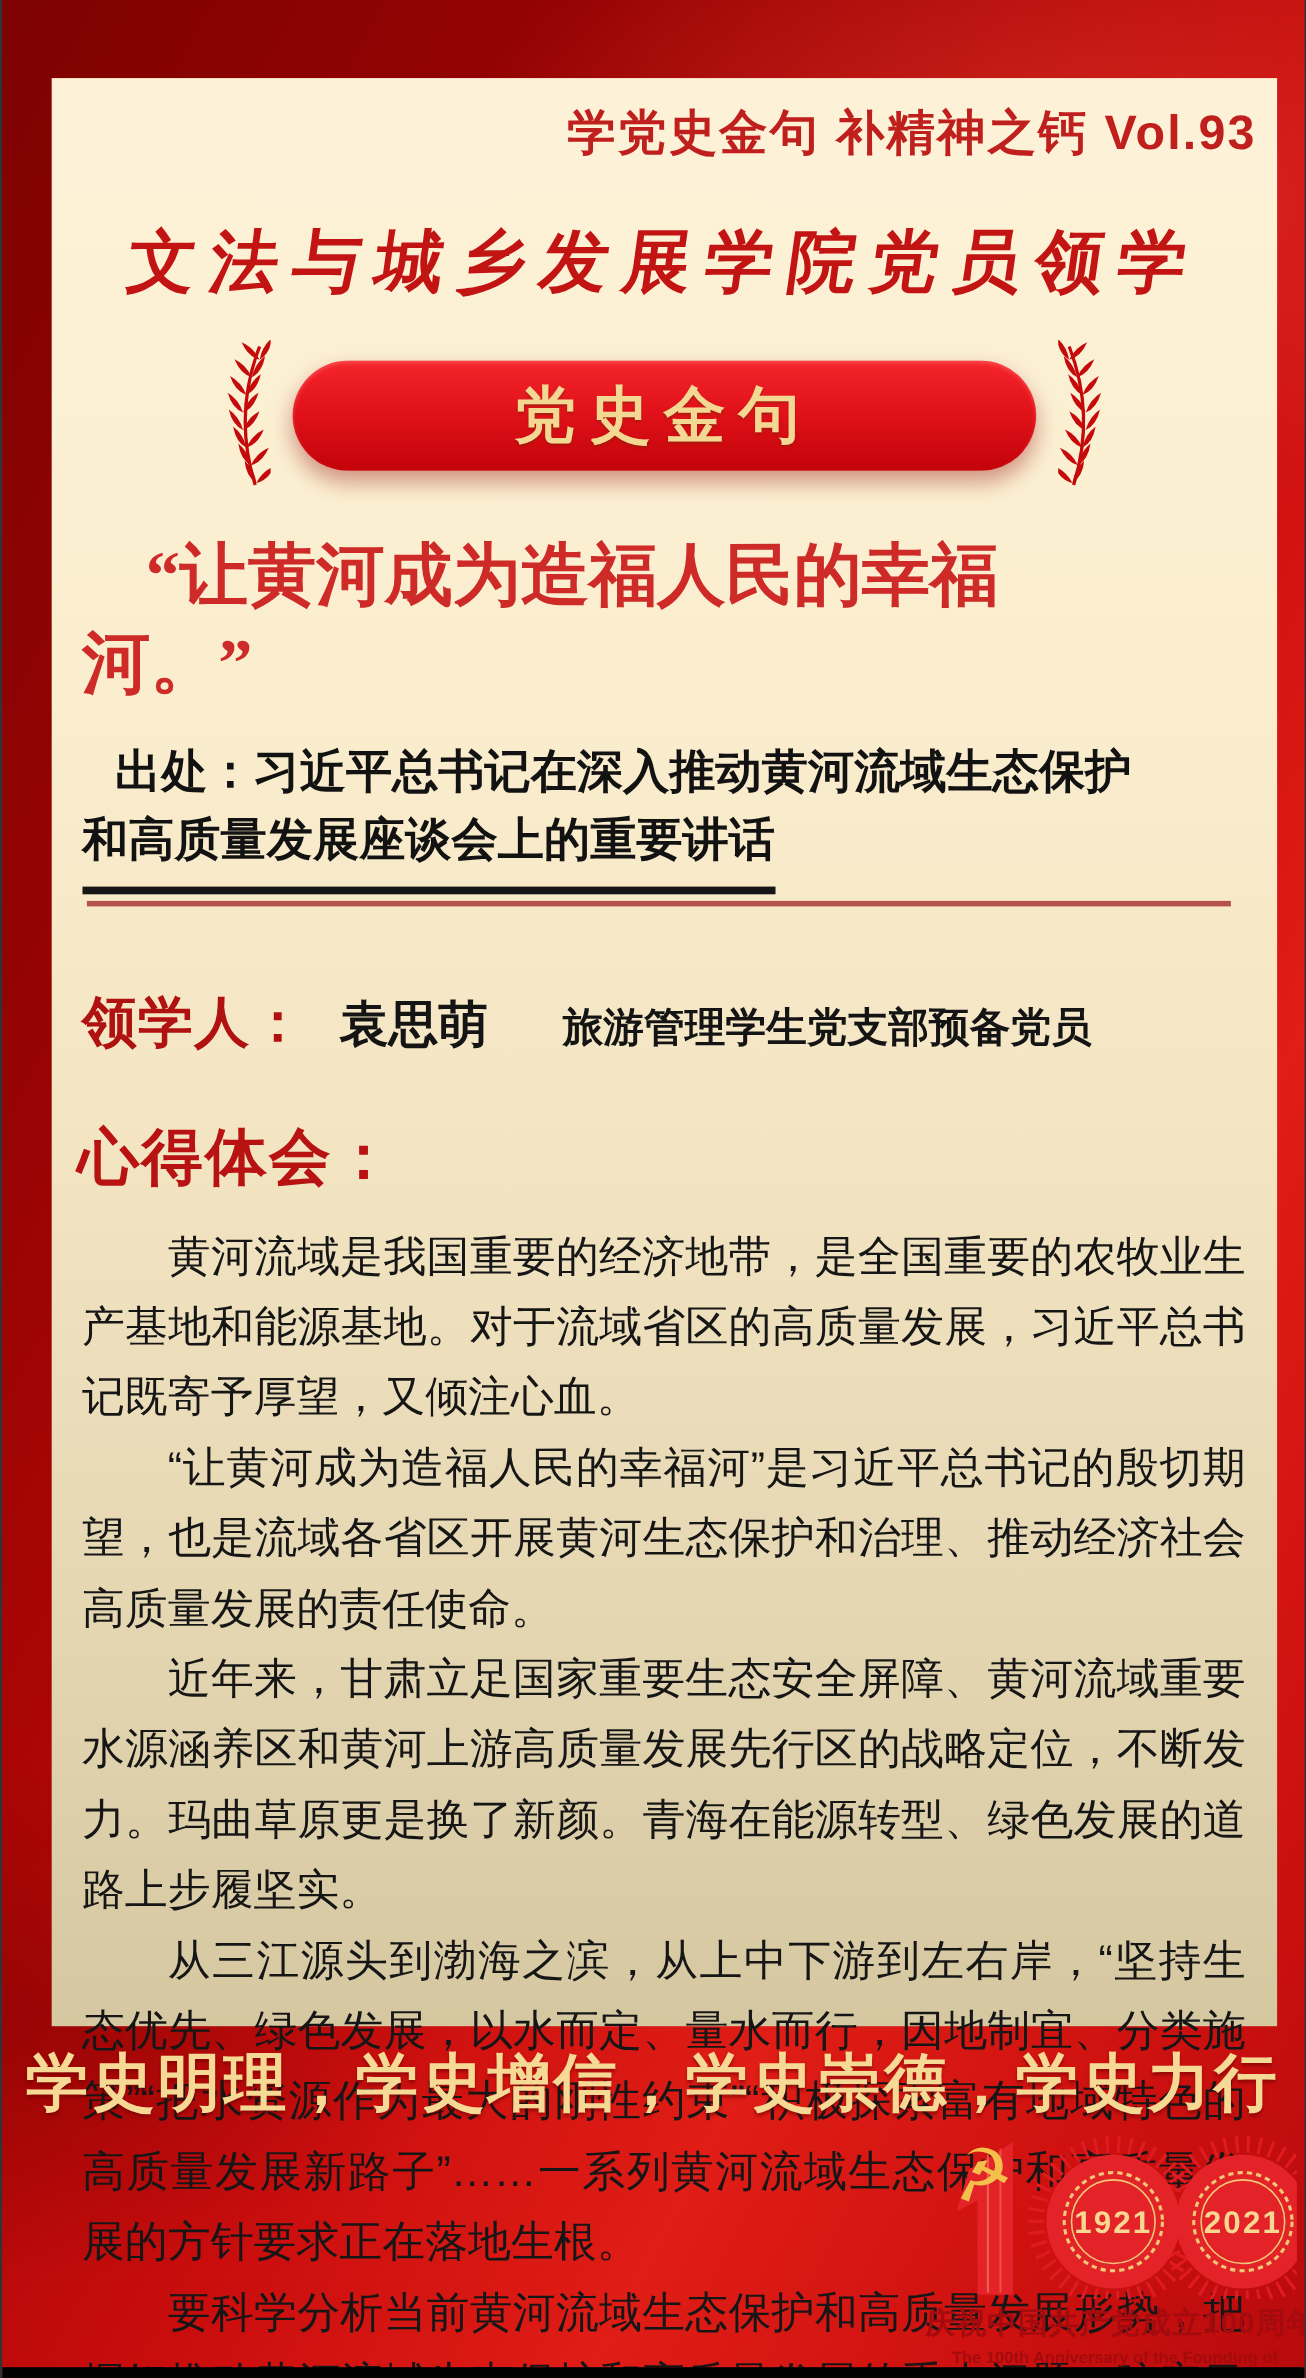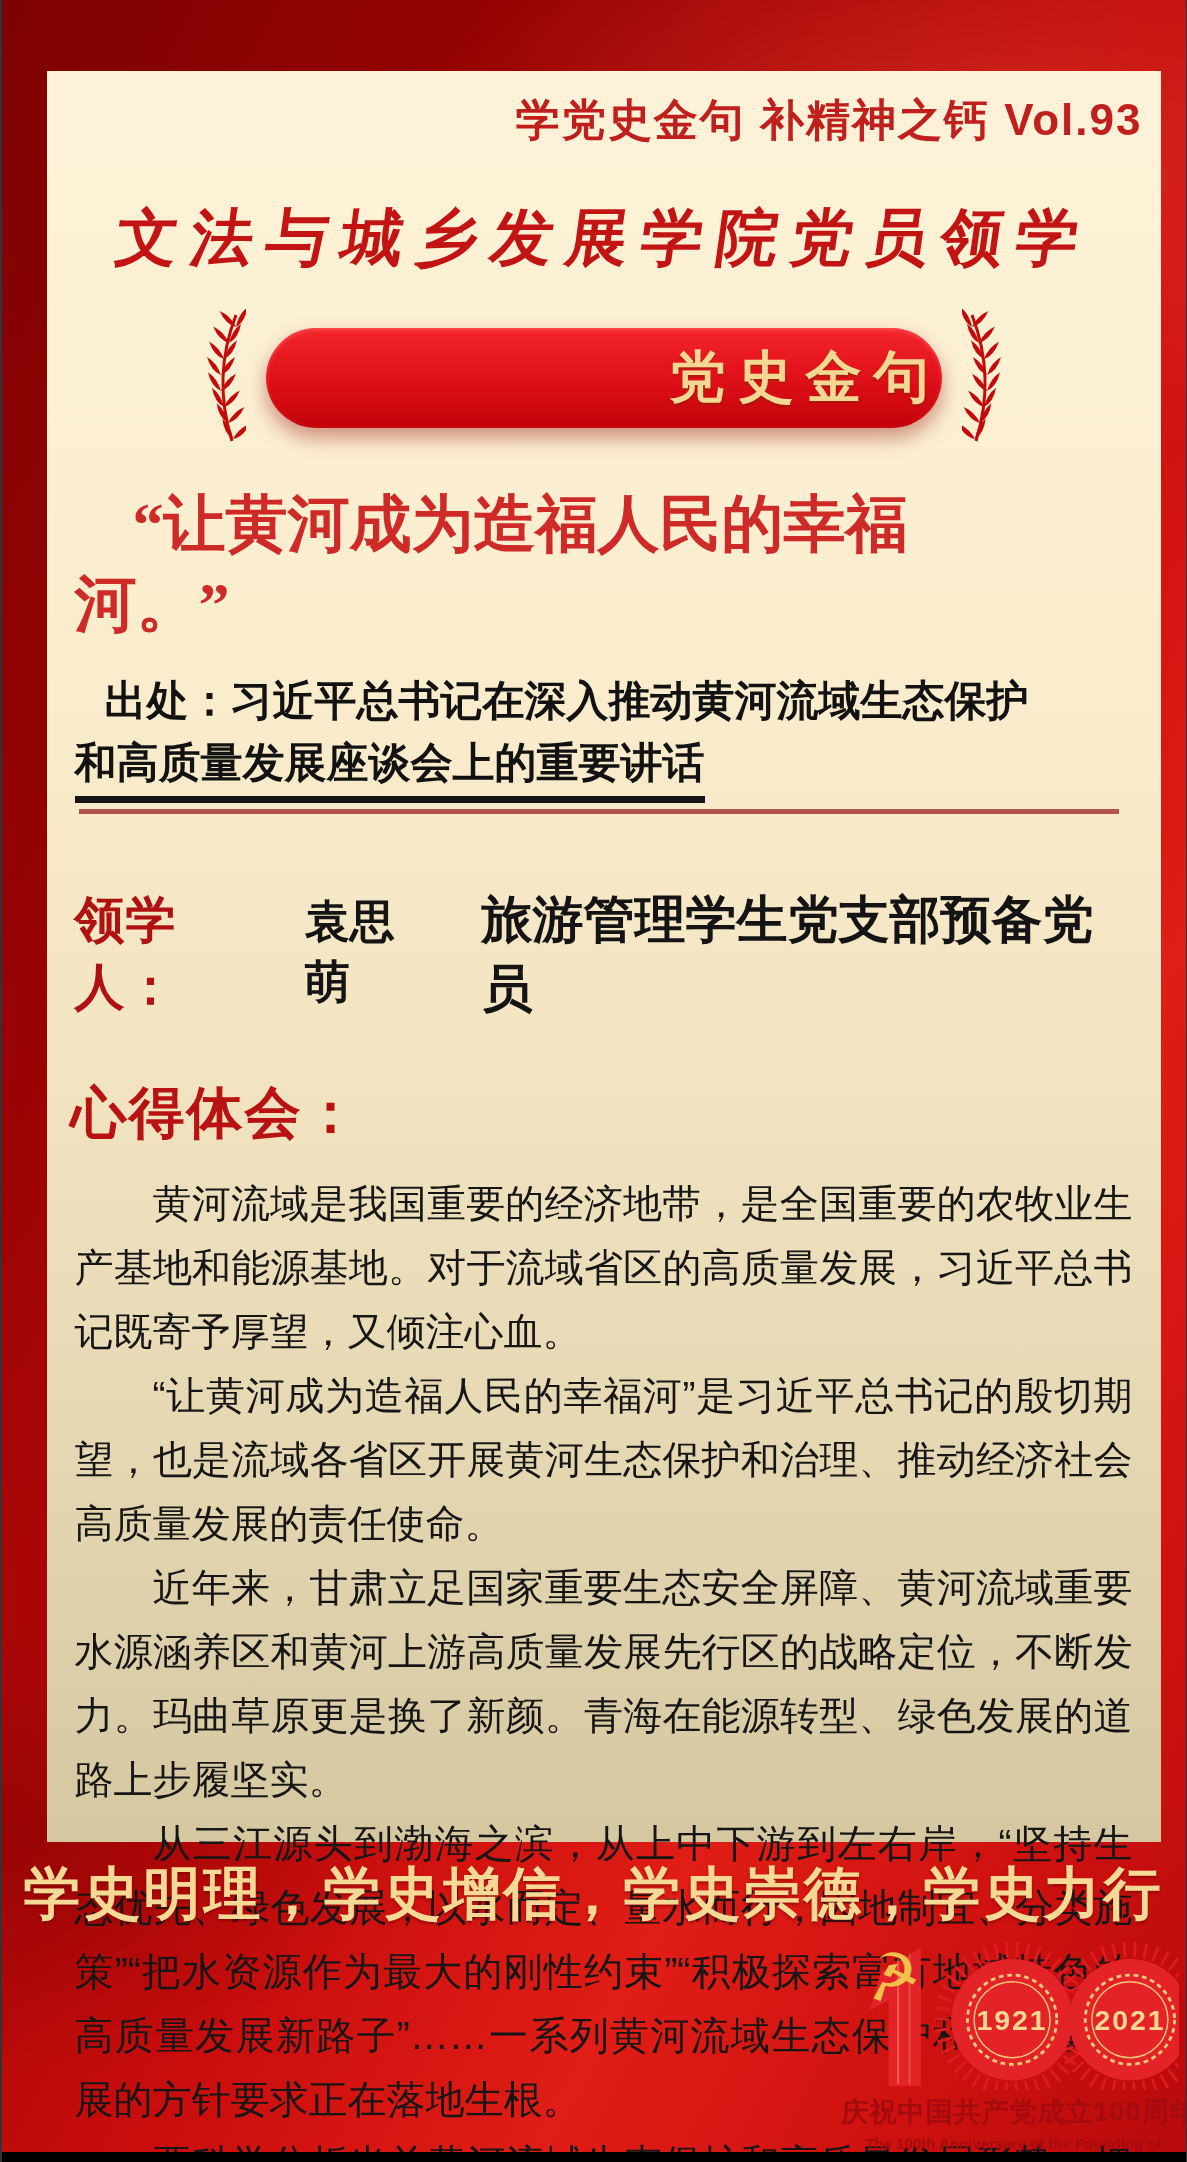--- a/index.html
+++ b/index.html
@@ -25,40 +25,40 @@
     font-size:62px;font-weight:900;color:#c31414;letter-spacing:13px;
     transform:skewX(-8deg);white-space:nowrap;
   }
   .banner-row{margin-top:30px;display:flex;justify-content:center;align-items:center;gap:20px;height:136px;}
   .laurel{width:54px;height:138px;flex:0 0 auto;}
   .laurel.right{transform:scaleX(-1);}
   .pill{
     width:676px;height:100px;border-radius:54px;
     background:linear-gradient(180deg,#f5252c 0%,#e2121a 45%,#c3030a 100%);
     box-shadow:0 10px 20px rgba(140,0,0,.4), inset 0 2px 4px rgba(255,120,120,.5);
-    display:flex;align-items:center;justify-content:flex-end;
+    display:flex;align-items:center;justify-content:center;
   }
   .pill-label{
     font-size:56px;font-weight:bold;color:#f3d894;letter-spacing:12px;
     text-shadow:0 2px 2px rgba(110,40,0,.45);
   }
   .quote{
     margin:38px 28px 0 28px;
     font-family:"Liberation Serif","DejaVu Serif",serif;
     font-size:62px;line-height:80px;color:#ce2a28;font-weight:bold;
   }
   .quote .q1{text-indent:58px;}
   .source{margin:26px 28px 0 28px;color:#121212;font-size:42px;font-weight:900;line-height:62px;}
   .source .s1{text-indent:30px;}
-  .source .s2{display:inline-block;border-bottom:7px solid #151515;padding-bottom:2px;}
+  .source .s2{display:inline-block;border-bottom:7px solid #151515;padding-bottom:12px;}
   .red-rule{margin:6px 28px 0 32px;height:5px;width:1040px;background:#b4524e;}
   .leader{margin:72px 28px 0 28px;display:flex;align-items:baseline;}
   .leader-label{font-size:50px;font-weight:900;color:#b01111;letter-spacing:1px;}
   .leader-name{font-size:45px;font-weight:bold;color:#141414;margin-left:30px;}
-  .leader-title{font-size:51px;font-weight:bold;color:#141414;margin-left:44px;}
+  .leader-title{font-size:37px;font-weight:bold;color:#141414;margin-left:68px;}
   .reflect-heading{margin:52px 28px 0 24px;font-size:56px;font-weight:900;color:#b81212;letter-spacing:2px;}
   .body-text{margin:20px 26px 0 28px;width:1058px;}
   .body-text p{
     margin:0;font-size:39px;line-height:64px;color:#161616;font-weight:500;
     text-indent:2em;text-align:justify;
   }
   
   .slogan{
     position:absolute;left:0;top:1856px;width:100%;text-align:center;
     font-size:57px;font-weight:bold;color:#f6d994;letter-spacing:3px;white-space:nowrap;

